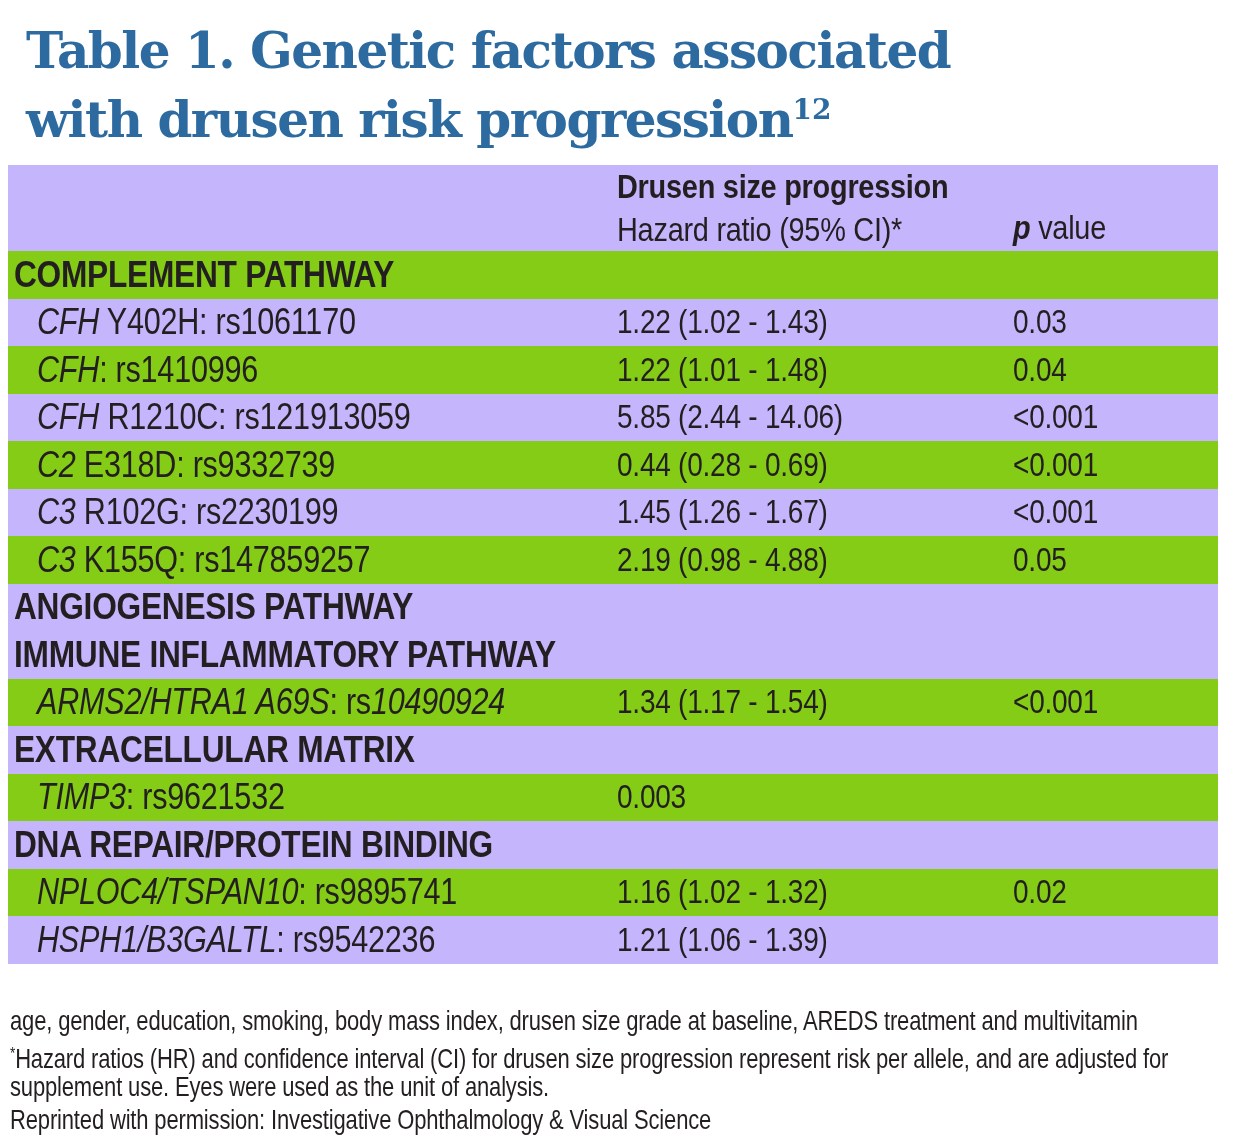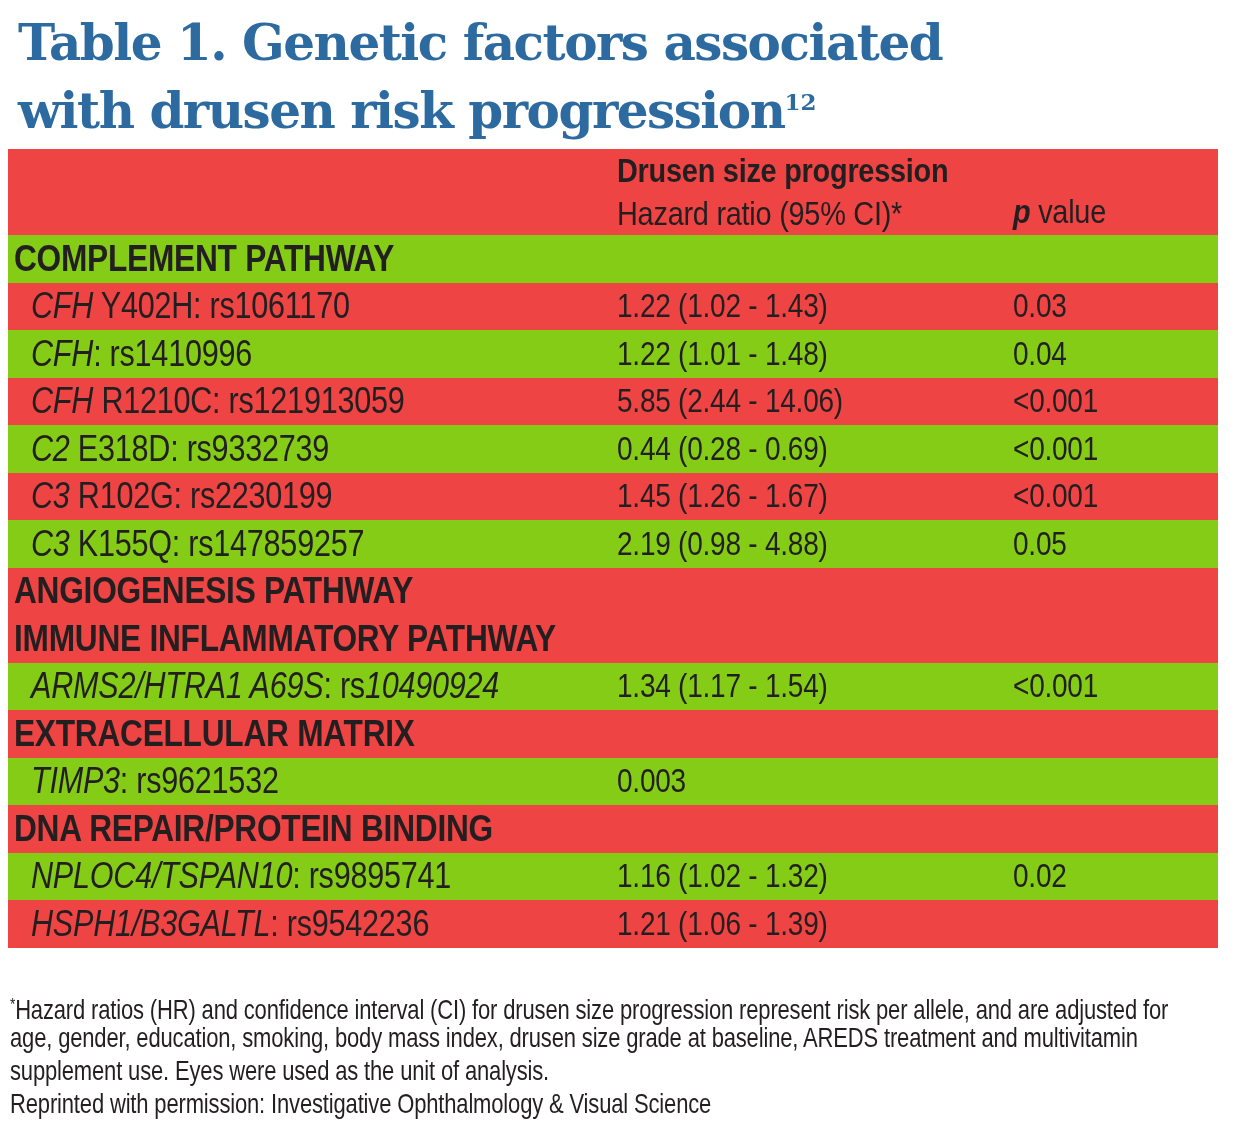--- a/index.html
+++ b/index.html
@@ -3,45 +3,45 @@
 <meta charset="utf-8">
 <style>
   html,body{margin:0;padding:0}
   body{
     width:1253px;height:1147px;background:#ffffff;
     font-family:"Liberation Sans",sans-serif;color:#231f20;
     overflow:hidden;position:relative;
   }
   
   .title{
-    margin:8px;padding:5px 0 0 10px;
+    margin:16px;padding:5px 0 0 10px;
     font-family:"DejaVu Serif",serif;font-weight:700;
     font-size:50px;line-height:59px;letter-spacing:-1.5px;
     color:#2c6aa0;
   }
-  .title-sup{font-size:23px;vertical-align:18px;letter-spacing:0}
+  .title-sup{font-size:28px;vertical-align:18px;letter-spacing:0}
   
   .gtable{margin:9px 0 0 8px;width:1210px}
   .band{
     display:grid;grid-template-columns:609px 396px 1fr;
     align-items:center;height:47.5px;
   }
-  .band.beige{background:#ef4444}
+  .band.beige{background:#c4b5fd}
   .band.white{background:#84cc16}
   .cond{
     display:inline-block;transform:scaleX(0.85);transform-origin:0 50%;
     white-space:nowrap;letter-spacing:-0.3px;
   }
   .thead{height:86px}
   .thead .c2{font-size:34px;line-height:43px}
   .hbold{font-weight:bold}
   .thead .c3{align-self:end;height:43px;display:flex;align-items:flex-start}
   .bolditalic{font-weight:bold;font-style:italic}
   .c3cell{font-size:34px}
-  .row-label-cell{padding-left:23px;font-size:36px}
+  .row-label-cell{padding-left:29px;font-size:36px}
   .section-cell{padding-left:6px;font-size:36px}
   .section-label{font-weight:bold;transform:scaleX(0.88)}
   .value-cell{font-size:33px}
   .italic{font-style:italic}
   
   .footnote{margin:40px 0 0 10px;font-size:27.5px;color:#231f20}
   .fline{height:33px;line-height:33px}
   .fcond{
     display:inline-block;transform:scaleX(0.8);transform-origin:0 50%;
     white-space:nowrap;letter-spacing:-0.2px;
@@ -125,17 +125,17 @@
         <div class="c3 value-cell"><span class="cond">0.02</span></div>
       </div>
       <div class="band beige">
         <div class="c1 row-label-cell"><span class="cond"><span class="italic">HSPH1/B3GALTL</span><span>: rs9542236</span></span></div>
         <div class="c2 value-cell"><span class="cond">1.21 (1.06 - 1.39)</span></div>
       </div>
     </div>
 </div>
 
 <div class="footnote">
+  <div class="fline"><span class="fcond">age, gender, education, smoking, body mass index, drusen size grade at baseline, AREDS treatment and multivitamin</span></div>
   <div class="fline"><span class="fcond"><sup class="fnote-marker">*</sup><span>Hazard ratios (HR) and confidence interval (CI) for drusen size progression represent risk per allele, and are adjusted for</span></span></div>
-  <div class="fline"><span class="fcond">age, gender, education, smoking, body mass index, drusen size grade at baseline, AREDS treatment and multivitamin</span></div>
   <div class="fline"><span class="fcond">supplement use. Eyes were used as the unit of analysis.</span></div>
   <div class="fline"><span class="fcond">Reprinted with permission: Investigative Ophthalmology &amp; Visual Science</span></div>
 </div>
 
 </body></html>

